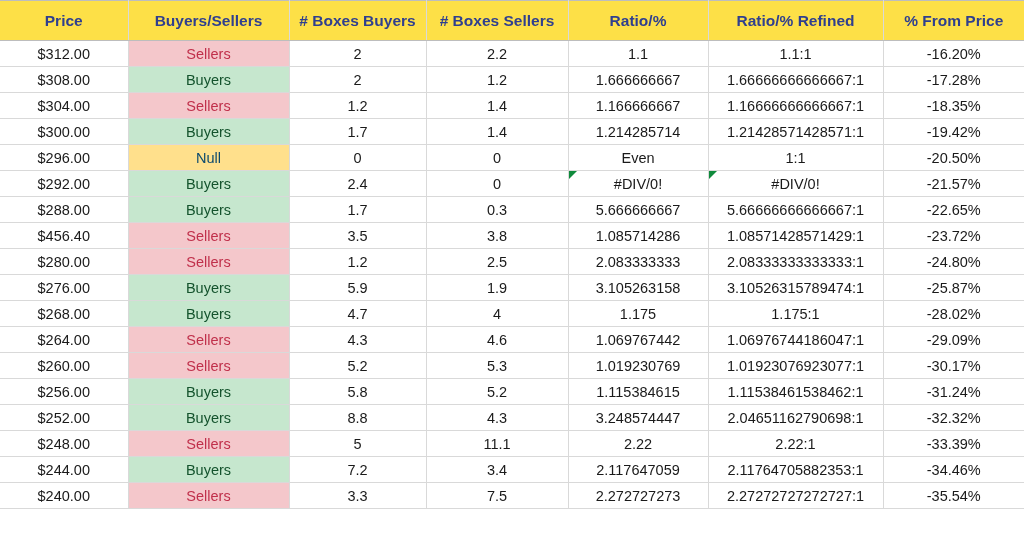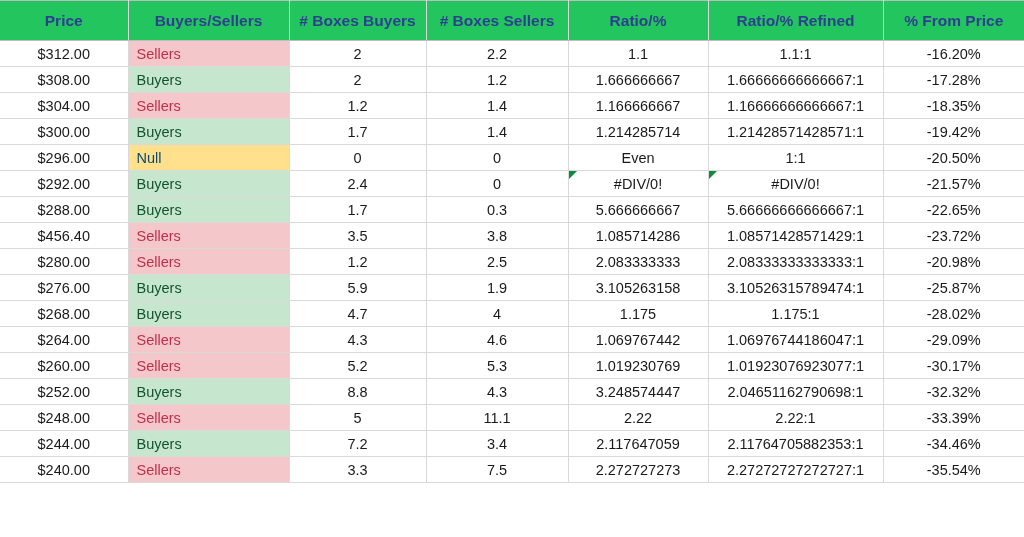--- a/index.html
+++ b/index.html
@@ -23,34 +23,34 @@
   col.c-pct     { width: 141px; }
   th, td {
     border: 1px solid #d9d9d9;
     padding: 0 8px;
     height: 26px;
     font-size: 14.5px;
     white-space: nowrap;
     position: relative;
   }
   th {
-    background: #22c55e;
+    background: #fde047;
     color: #2f3f8f;
     font-weight: 700;
     height: 40px;
     font-size: 15.5px;
     text-align: center;
     border-top: 1px solid #bdbdbd;
     border-bottom: 1px solid #bdbdbd;
   }
   th.lead, td.lead { border-left: none; }
   th.tail, td.tail { border-right: none; }
   td { color: #1a1a1a; }
   td.price   { text-align: center; }
-  td.bs      { text-align: left; font-weight: 500; }
+  td.bs      { text-align: center; font-weight: 500; }
   td.bbuy    { text-align: center; }
   td.bsell   { text-align: center; }
   td.ratio   { text-align: center; margin-left: 32px; }
   td.refined { text-align: center; }
   td.pct     { text-align: center; }
   .buyers  { background: #c6e7ce; color: #14532d; }
   .sellers { background: #f4c7cb; color: #c0304b; }
   .null    { background: #ffe08c; color: #0c4a6e; }
   .err-flag::before {
     content: "";
@@ -158,21 +158,21 @@
         <td class="refined">1.08571428571429:1</td>
         <td class="pct tail">-23.72%</td>
       </tr>
       <tr>
         <td class="price lead">$280.00</td>
         <td class="bs sellers">Sellers</td>
         <td class="bbuy">1.2</td>
         <td class="bsell">2.5</td>
         <td class="ratio">2.083333333</td>
         <td class="refined">2.08333333333333:1</td>
-        <td class="pct tail">-20.98%</td>
+        <td class="pct tail">-24.80%</td>
       </tr>
       <tr>
         <td class="price lead">$276.00</td>
         <td class="bs buyers">Buyers</td>
         <td class="bbuy">5.9</td>
         <td class="bsell">1.9</td>
         <td class="ratio">3.105263158</td>
         <td class="refined">3.10526315789474:1</td>
         <td class="pct tail">-25.87%</td>
       </tr>
@@ -197,20 +197,29 @@
       <tr>
         <td class="price lead">$260.00</td>
         <td class="bs sellers">Sellers</td>
         <td class="bbuy">5.2</td>
         <td class="bsell">5.3</td>
         <td class="ratio">1.019230769</td>
         <td class="refined">1.01923076923077:1</td>
         <td class="pct tail">-30.17%</td>
       </tr>
       <tr>
+        <td class="price lead">$256.00</td>
+        <td class="bs buyers">Buyers</td>
+        <td class="bbuy">5.8</td>
+        <td class="bsell">5.2</td>
+        <td class="ratio">1.115384615</td>
+        <td class="refined">1.11538461538462:1</td>
+        <td class="pct tail">-31.24%</td>
+      </tr>
+      <tr>
         <td class="price lead">$252.00</td>
         <td class="bs buyers">Buyers</td>
         <td class="bbuy">8.8</td>
         <td class="bsell">4.3</td>
         <td class="ratio">3.248574447</td>
         <td class="refined">2.04651162790698:1</td>
         <td class="pct tail">-32.32%</td>
       </tr>
       <tr>
         <td class="price lead">$248.00</td>

